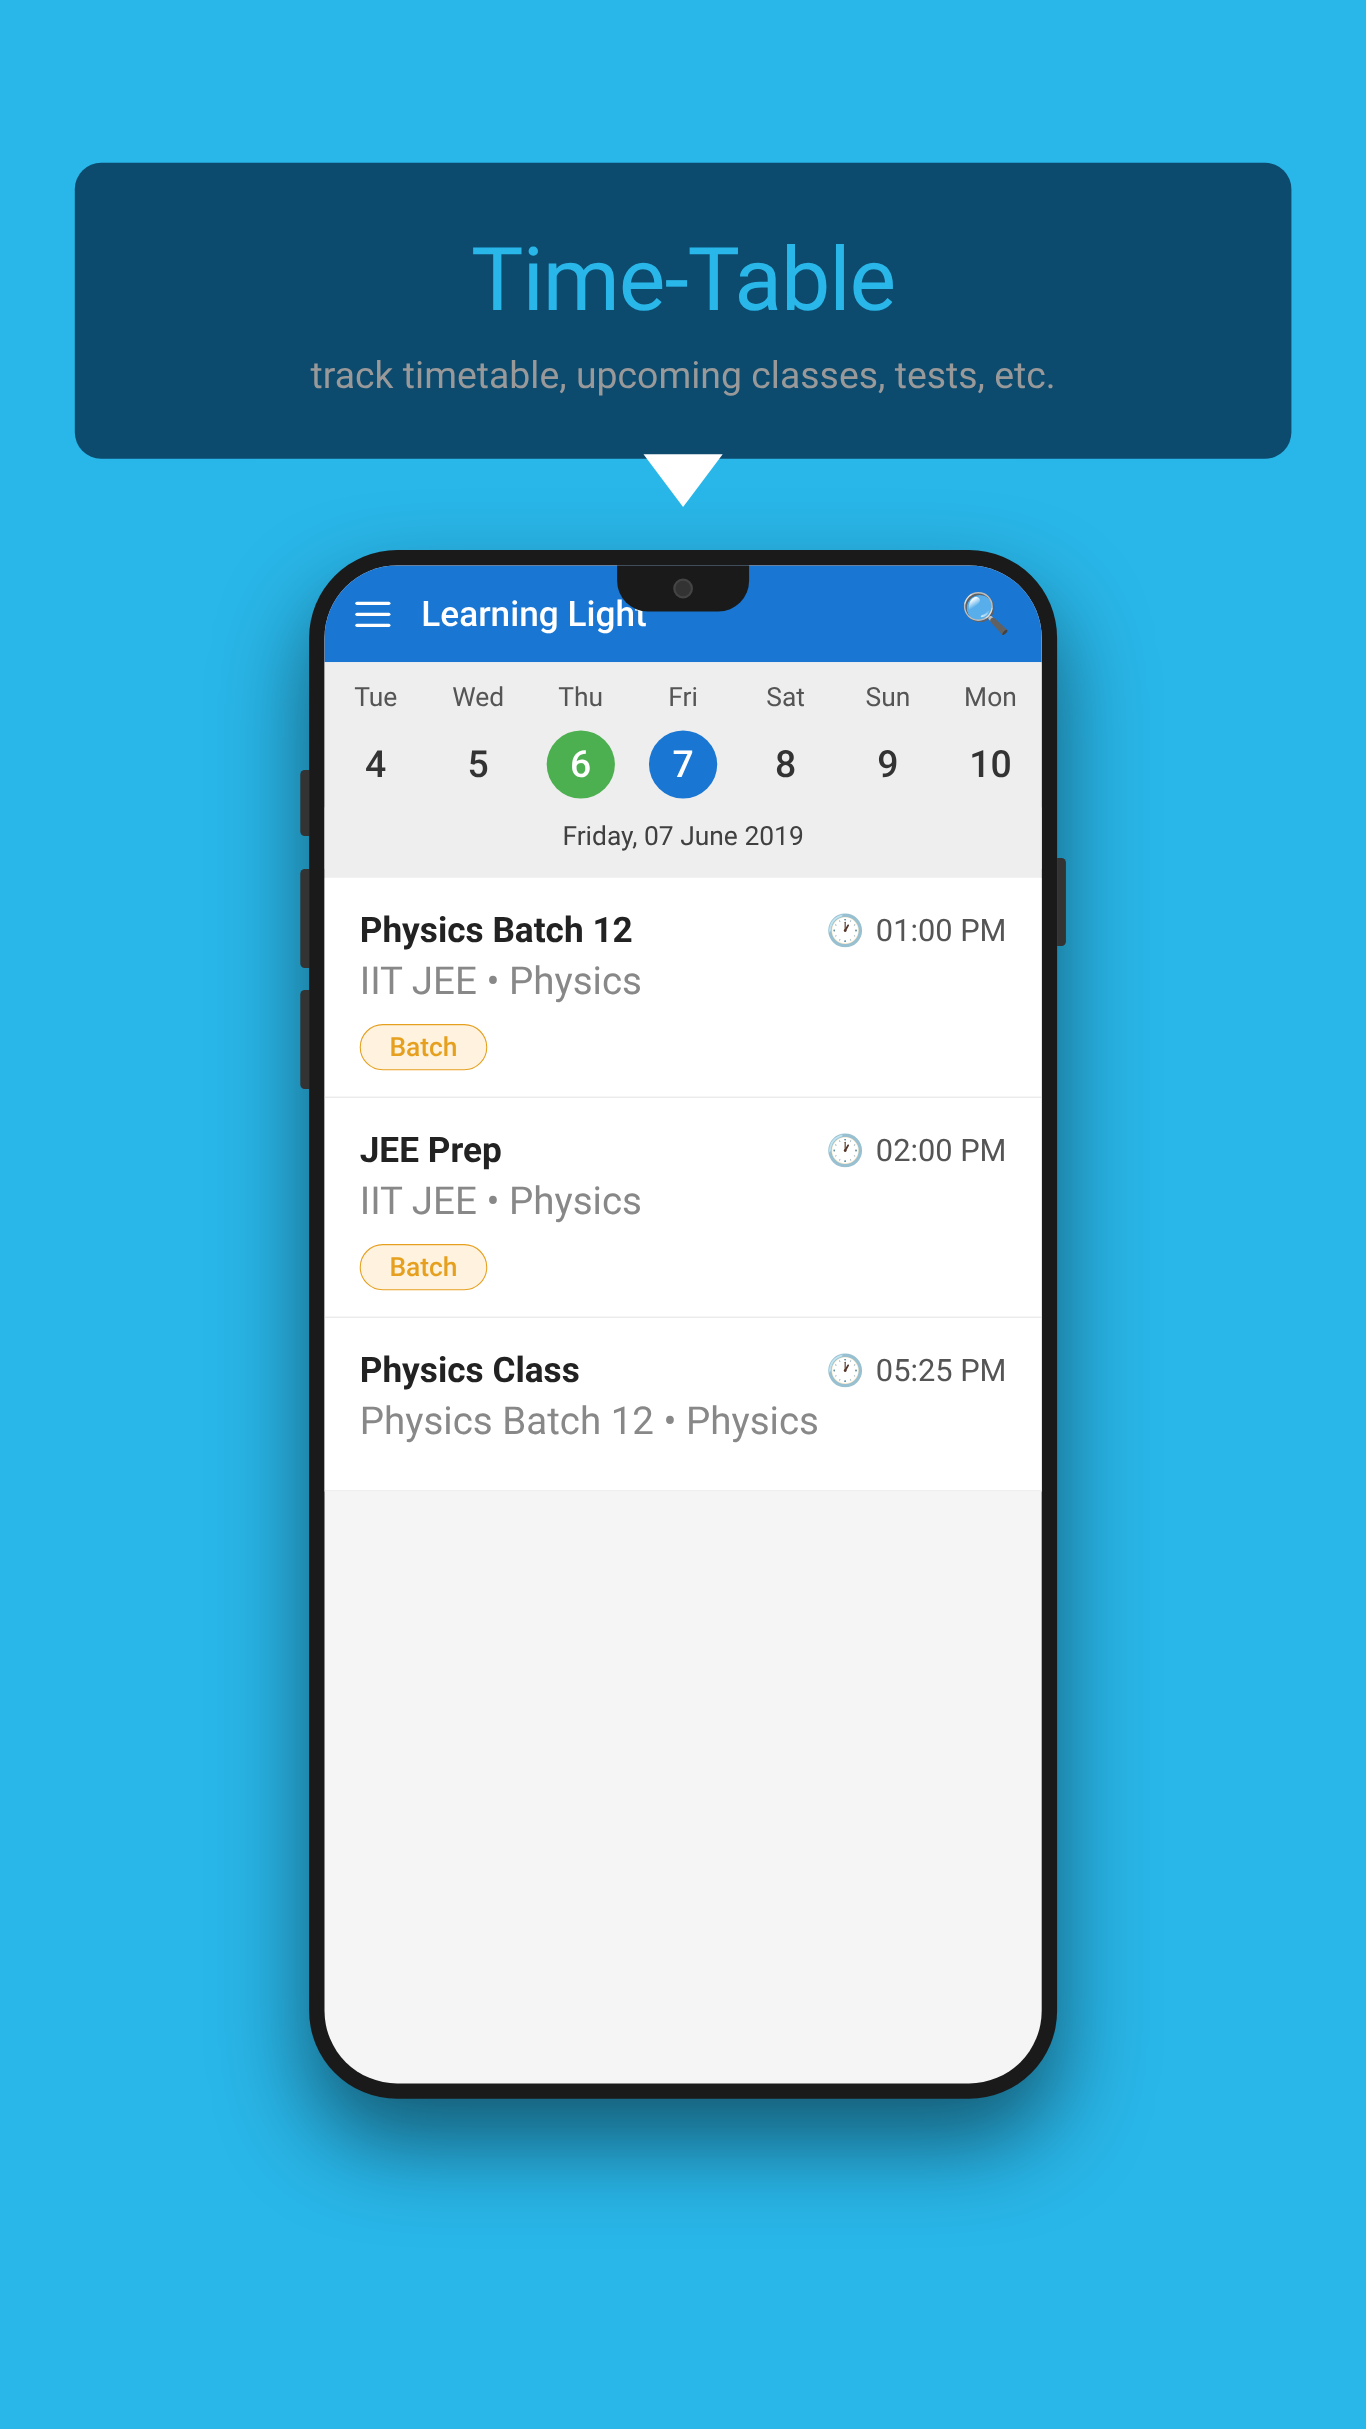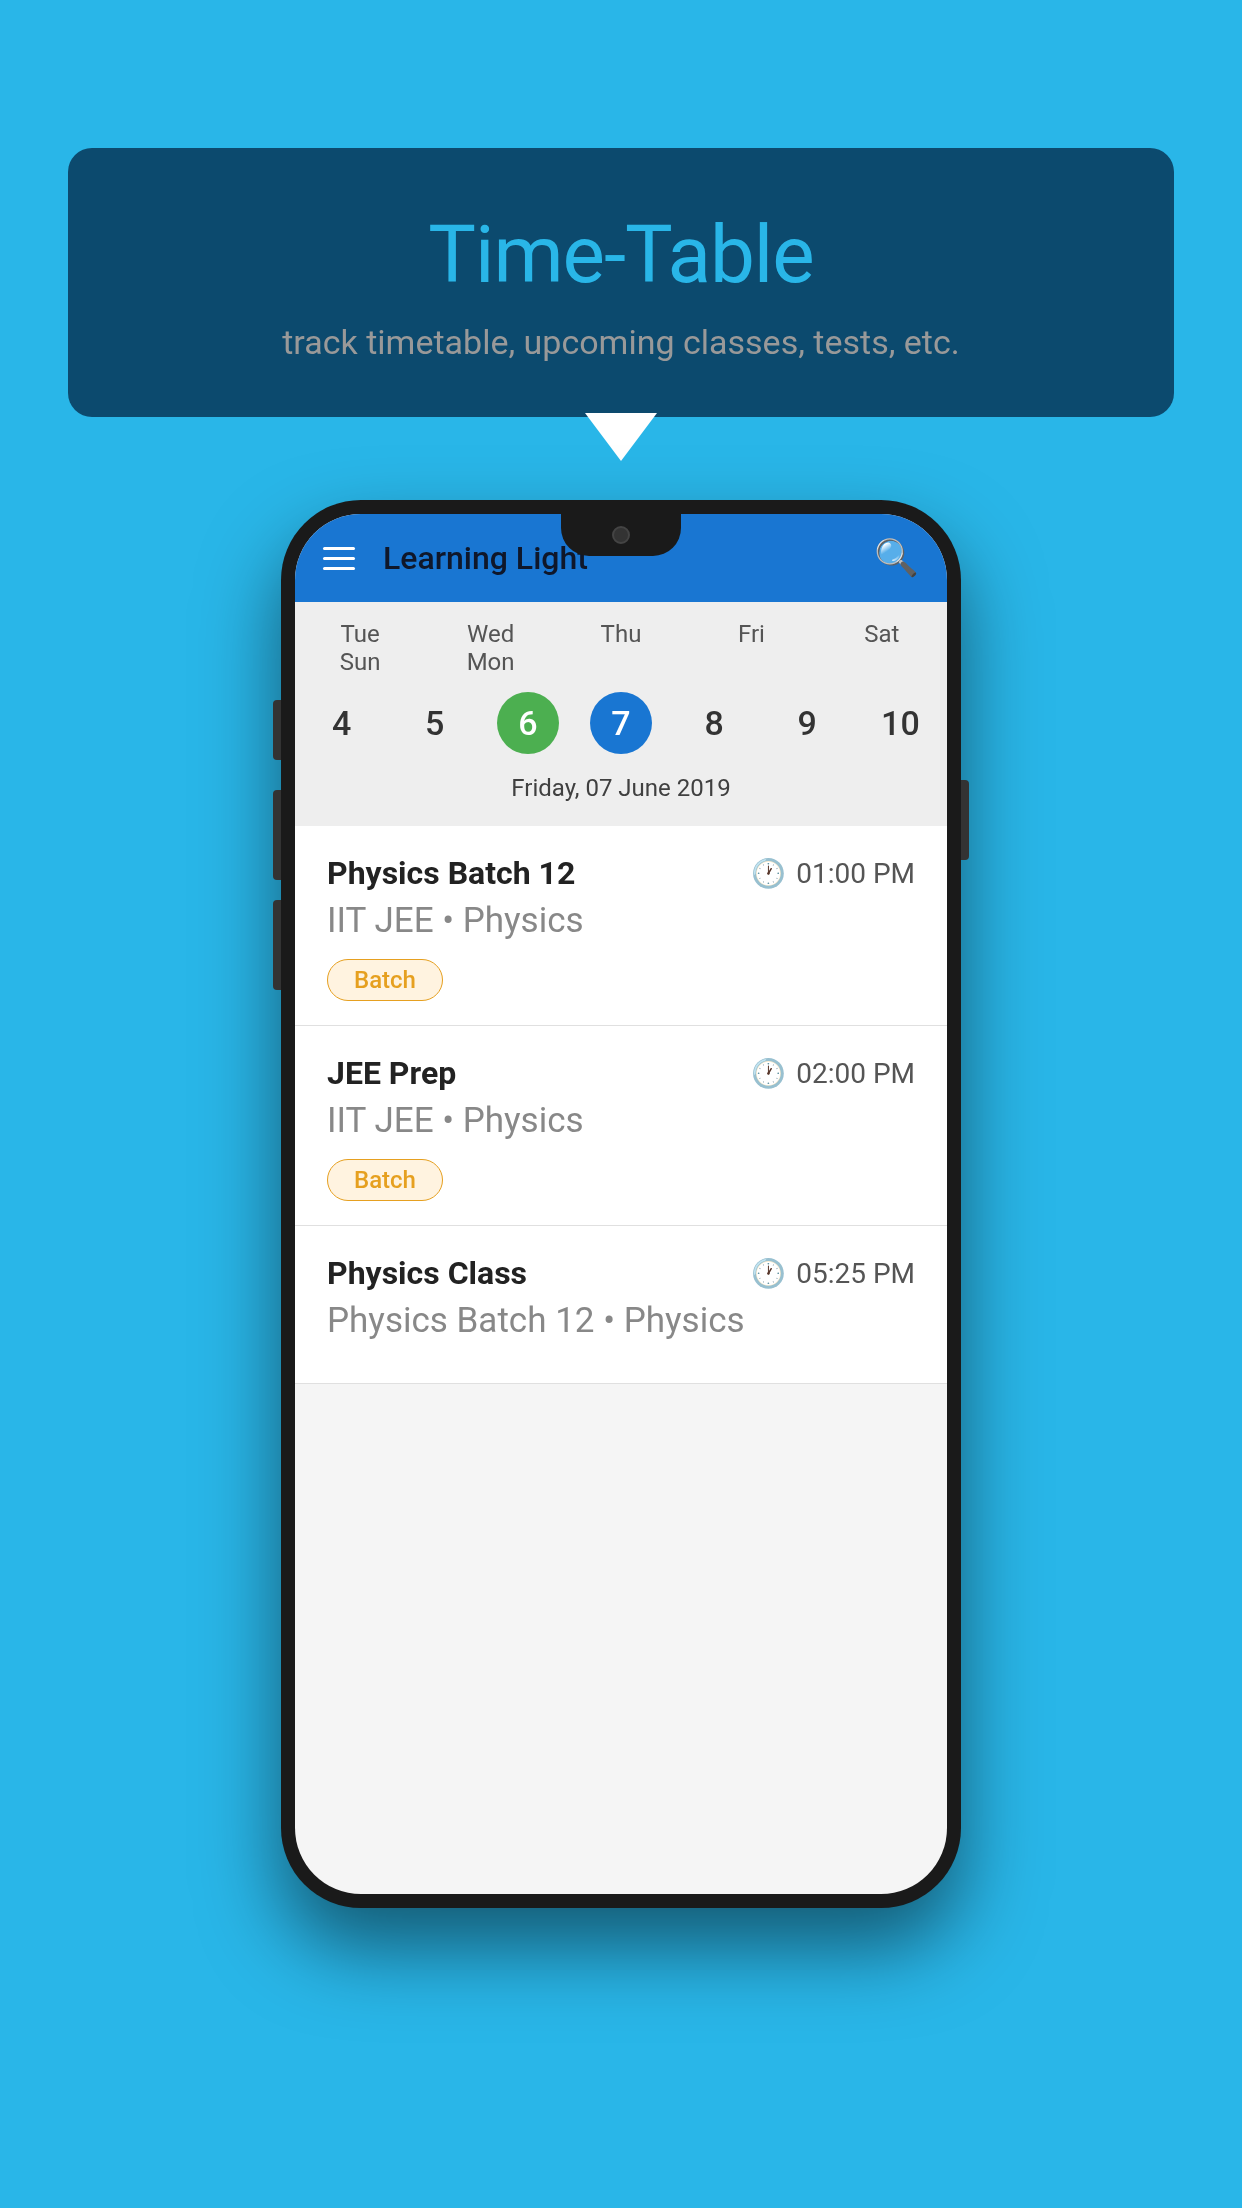--- a/index.html
+++ b/index.html
@@ -148,42 +148,42 @@
 
     .hamburger-icon span {
       display: block;
       width: 32px;
       height: 3px;
       background: white;
       border-radius: 2px;
     }
 
     .app-title {
-      color: #0f172a;
+      color: #ffffff;
       font-size: 32px;
       font-weight: 500;
       margin-left: 28px;
       flex: 1;
     }
 
     .search-icon {
       color: white;
       font-size: 36px;
       cursor: pointer;
     }
 
     
     .calendar-strip {
       background: #eeeeee;
       padding: 18px 0 8px;
     }
 
     .day-headers {
       display: grid;
-      grid-template-columns: repeat(5, 1fr);
+      grid-template-columns: repeat(7, 1fr);
       text-align: center;
       margin-bottom: 8px;
     }
 
     .day-header {
       color: #555;
       font-size: 24px;
       font-weight: 400;
     }
 

